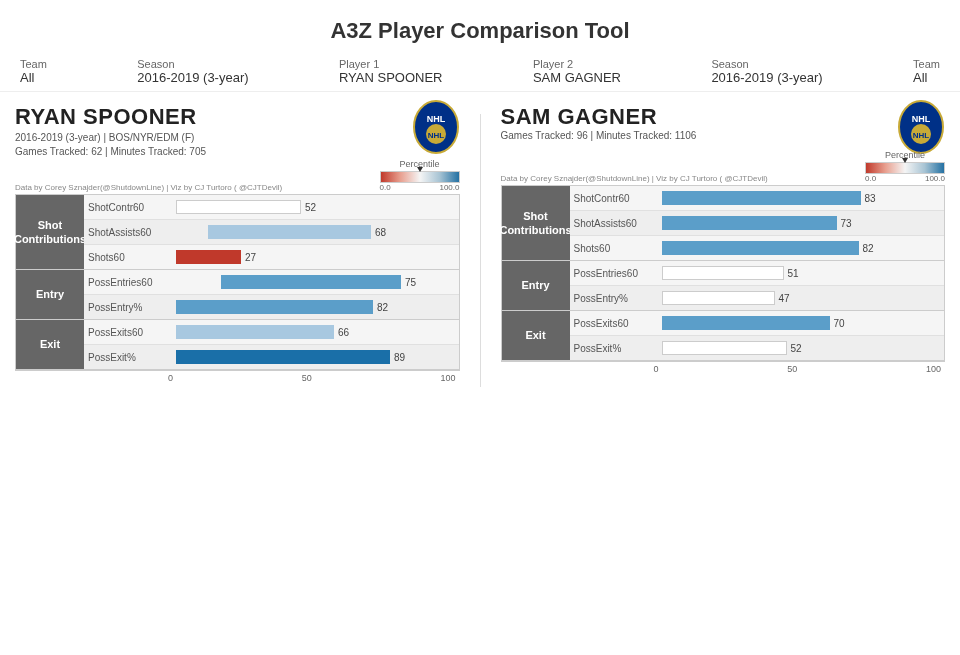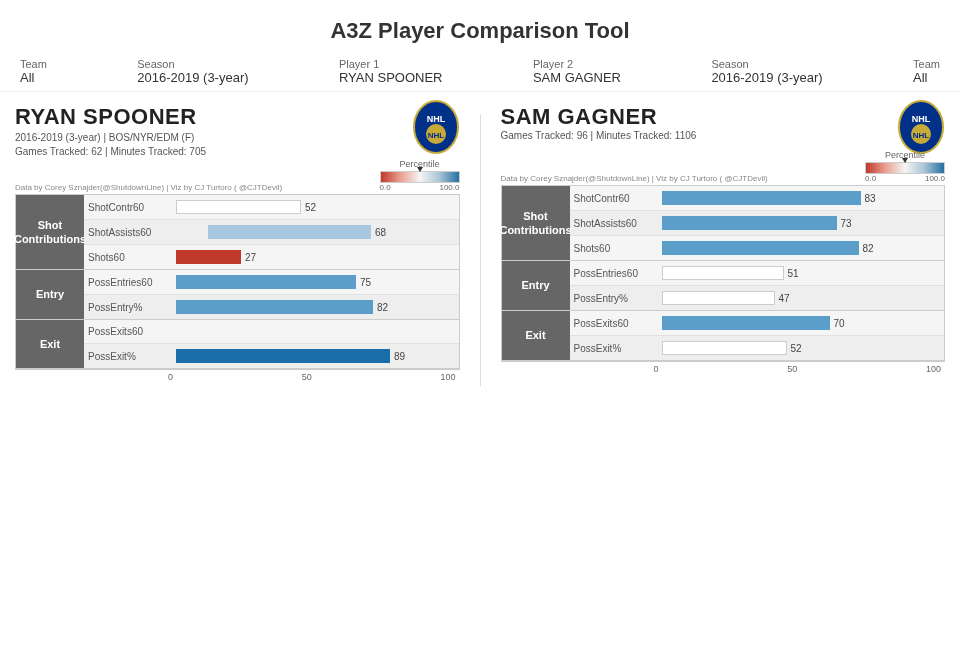--- a/index.html
+++ b/index.html
@@ -147,39 +147,43 @@
                   <span style="font-size: 10px; color: rgb(68, 68, 68); margin-left: 4px; text-align: center;">27</span>
                 </div>
               </div>
             </div>
           </div>
           <div style="display: flex; border-bottom: 1px solid rgb(204, 204, 204);">
             <div style="background: rgb(102, 102, 102); color: rgb(255, 255, 255); width: 68px; flex-shrink: 0; display: flex; align-items: center; justify-content: center; text-align: center; font-size: 11px; font-weight: 700; padding: 4px; white-space: pre-line; line-height: 1.3;">Entry</div>
             <div style="flex: 1 1 0%; display: flex; flex-direction: column;">
               <div style="display: flex; align-items: center; padding: 3px 4px; border-bottom: 1px solid rgb(224, 224, 224); min-height: 24px; background: rgb(245, 245, 245);">
                 <span style="font-size: 10px; color: rgb(85, 85, 85); width: 88px; flex-shrink: 0;">PossEntries60</span>
-                <div style="flex: 1 1 0%; display: flex; align-items: center; height: 18px;">
+                <div style="flex: 1 1 0%; display: flex; align-items: center; height: 18px; margin-left: 45px;">
                   <div style="height: 14px; width: 180px; background: rgb(91, 158, 201); border: none; display: inline-block;"></div>
                   <span style="font-size: 10px; color: rgb(68, 68, 68); margin-left: 4px;">75</span>
                 </div>
               </div>
               <div style="display: flex; align-items: center; padding: 3px 4px; border-bottom: none; min-height: 24px; background: rgb(238, 238, 238);">
                 <span style="font-size: 10px; color: rgb(85, 85, 85); width: 88px; flex-shrink: 0;">PossEntry%</span>
                 <div style="flex: 1 1 0%; display: flex; align-items: center; height: 18px;">
                   <div style="height: 14px; width: 197px; background: rgb(91, 158, 201); border: none; display: inline-block;"></div>
                   <span style="font-size: 10px; color: rgb(68, 68, 68); margin-left: 4px;">82</span>
                 </div>
               </div>
             </div>
           </div>
           <div style="display: flex; border-bottom: 1px solid rgb(204, 204, 204);">
             <div style="background: rgb(102, 102, 102); color: rgb(255, 255, 255); width: 68px; flex-shrink: 0; display: flex; align-items: center; justify-content: center; text-align: center; font-size: 11px; font-weight: 700; padding: 4px; white-space: pre-line; line-height: 1.3;">Exit</div>
             <div style="flex: 1 1 0%; display: flex; flex-direction: column;">
               <div style="display: flex; align-items: center; padding: 3px 4px; border-bottom: 1px solid rgb(224, 224, 224); min-height: 24px; background: rgb(245, 245, 245);">
                 <span style="font-size: 10px; color: rgb(85, 85, 85); width: 88px; flex-shrink: 0;">PossExits60</span>
+                <div style="flex: 1 1 0%; display: flex; align-items: center; height: 18px;">
+                  <div style="height: 14px; width: 158px; background: rgb(168, 200, 224); border: none; display: inline-block;"></div>
+                  <span style="font-size: 10px; color: rgb(68, 68, 68); margin-left: 4px;">66</span>
+                </div>
               </div>
               <div style="display: flex; align-items: center; padding: 3px 4px; border-bottom: none; min-height: 24px; background: rgb(238, 238, 238);">
                 <span style="font-size: 10px; color: rgb(85, 85, 85); width: 88px; flex-shrink: 0;">PossExit%</span>
                 <div style="flex: 1 1 0%; display: flex; align-items: center; height: 18px;">
                   <div style="height: 14px; width: 214px; background: rgb(26, 111, 168); border: none; display: inline-block;"></div>
                   <span style="font-size: 10px; color: rgb(68, 68, 68); margin-left: 4px;">89</span>
                 </div>
               </div>
             </div>
           </div>

